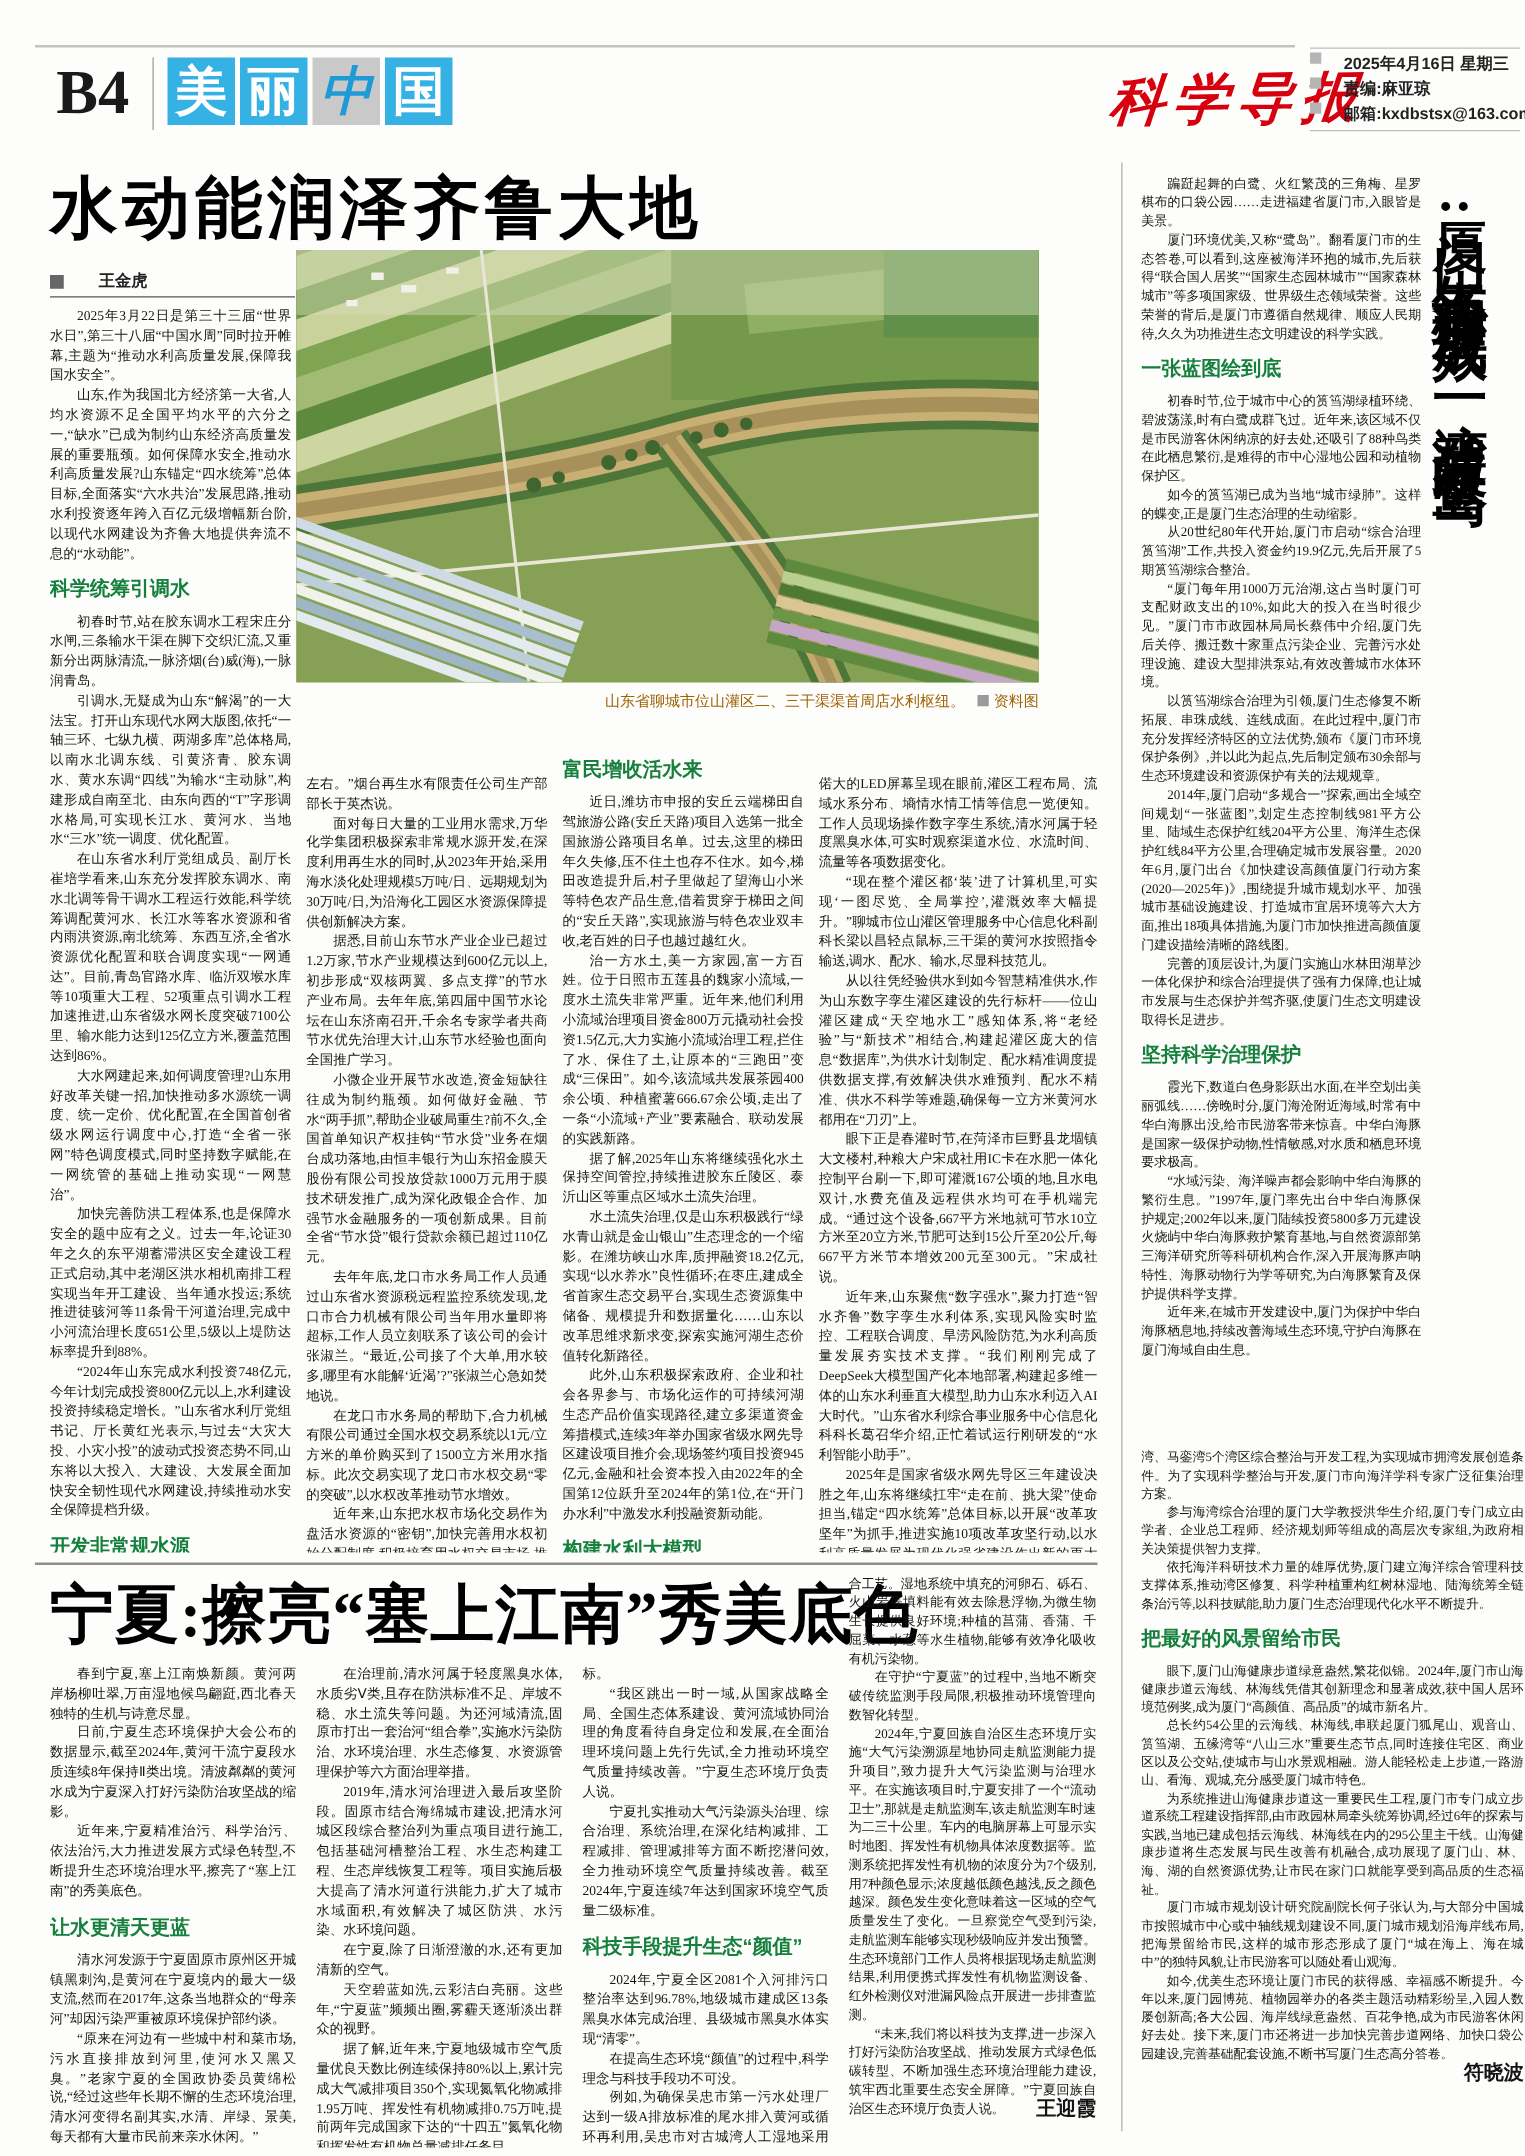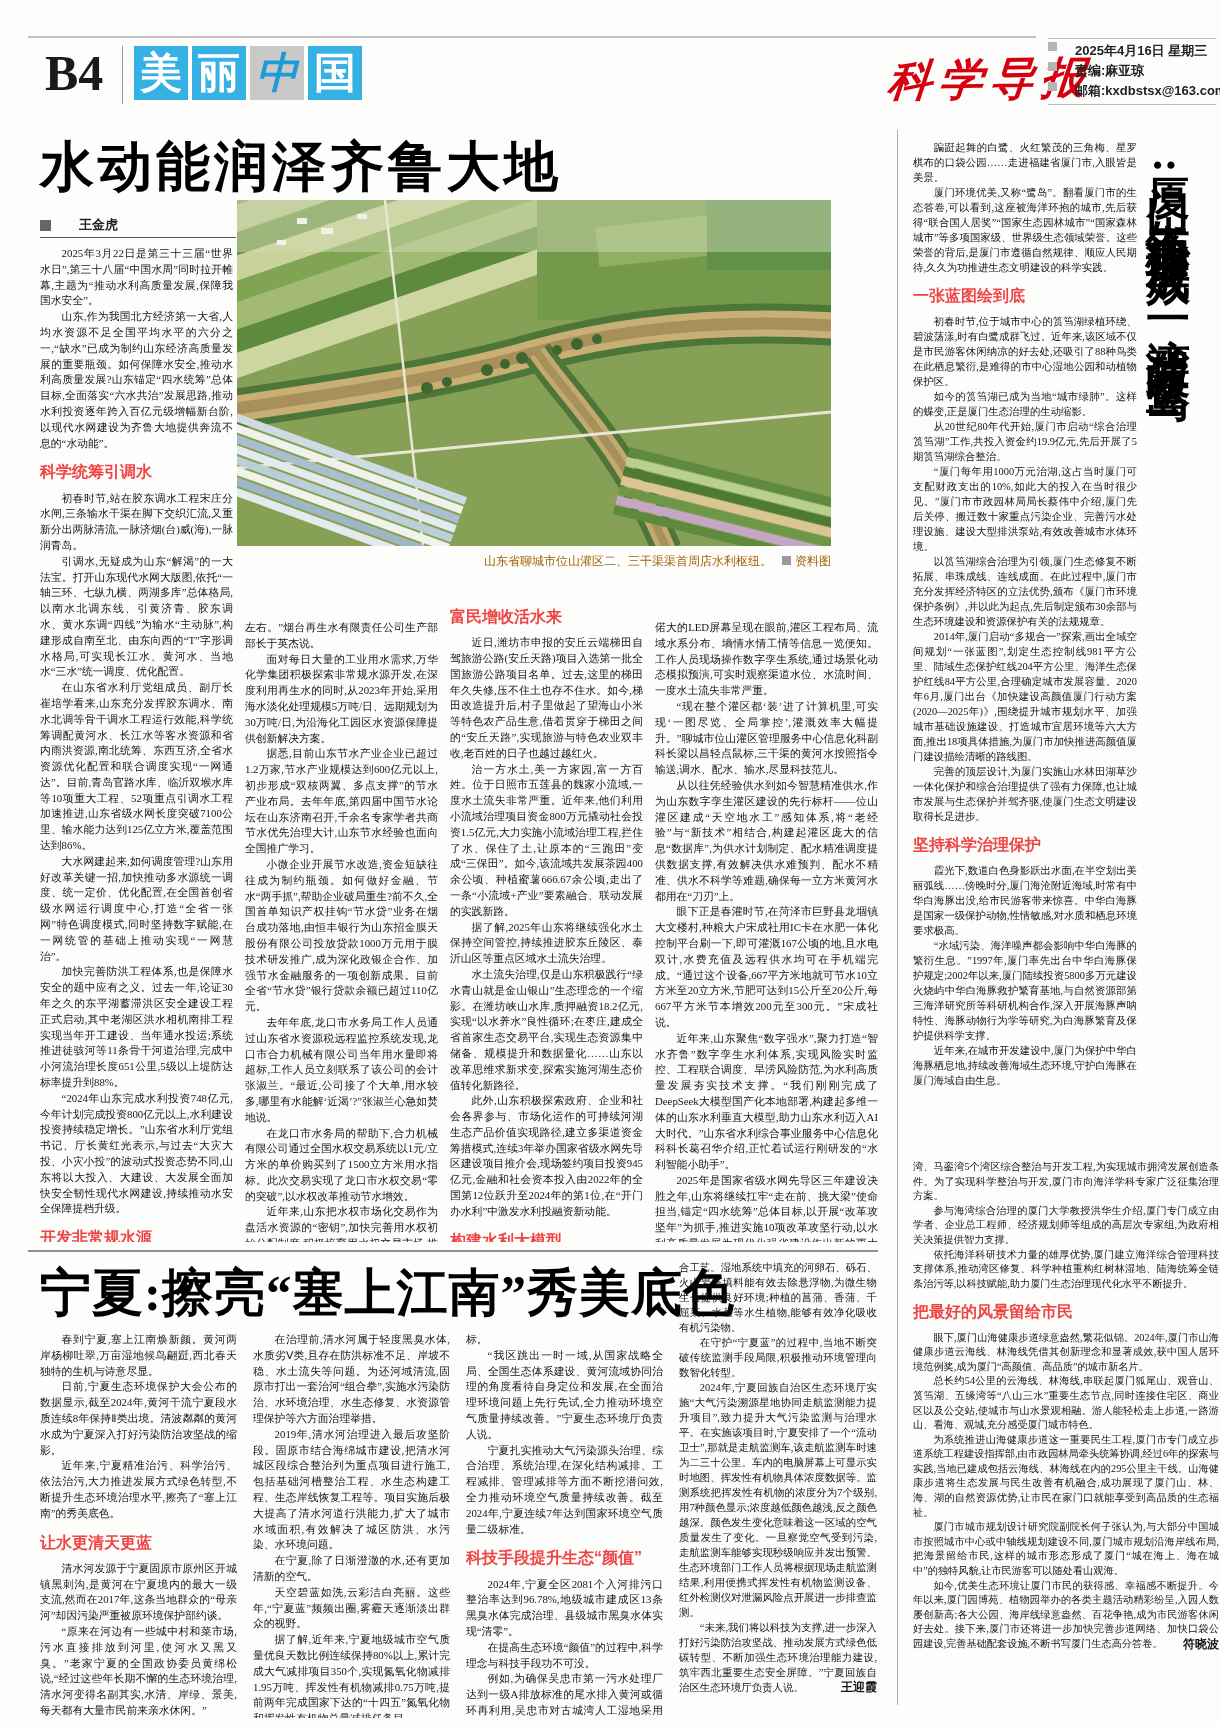--- a/index.html
+++ b/index.html
@@ -21,23 +21,23 @@
   
   #main-headline{font-family:"DejaVu Sans",sans-serif;font-weight:900;font-size:54px;letter-spacing:4px;
                  color:#000;line-height:1;white-space:nowrap;}
   .byline{font-family:"Liberation Sans",sans-serif;font-size:13px;font-weight:bold;color:#222;
           display:flex;align-items:center;gap:7px;}
   .byline .sq{background:#666;width:11px;height:11px;}
   
   .col{overflow:hidden;font-size:10.8px;line-height:15.8px;text-align:justify;color:#141414;}
   .col p{margin:0;text-indent:2em;}
   .col p.no-ind{text-indent:0;}
-  .col .subhead{font-family:"Liberation Sans",sans-serif;font-weight:bold;font-size:16px;color:#ef4444;
+  .col .subhead{font-family:"Liberation Sans",sans-serif;font-weight:bold;font-size:16px;color:#15803d;
                 margin:11px 0 9px;text-indent:0;line-height:1.2;}
-  .col .author{float:right;font-family:"Liberation Sans",sans-serif;font-weight:bold;font-size:12px;}
+  .col .author{float:right;font-family:"Liberation Sans",sans-serif;font-weight:bold;font-size:16px;}
   .col.tight{font-size:10.4px;line-height:15px;}
   .col.tight2{font-size:10.2px;line-height:14.6px;}
   
   #photo{background:#8fa95e;overflow:hidden;}
   #caption{font-size:12px;color:#a16207;text-align:right;}
   #caption .sq{width:9px;height:9px;background:#9a9a9a;display:inline-block;margin:0 4px 0 10px;}
   
   #nx-headline{font-family:"Liberation Serif",serif;font-weight:900;font-size:51px;letter-spacing:1px;
                color:#000;line-height:1;white-space:nowrap;}
   
@@ -170,21 +170,21 @@
   <div class="abs col" style="left:450px;top:596px;width:193px;height:646px;">
       <div class="subhead">富民增收活水来</div>
       <p>近日,潍坊市申报的安丘云端梯田自驾旅游公路(安丘天路)项目入选第一批全国旅游公路项目名单。过去,这里的梯田年久失修,压不住土也存不住水。如今,梯田改造提升后,村子里做起了望海山小米等特色农产品生意,借着贯穿于梯田之间的“安丘天路”,实现旅游与特色农业双丰收,老百姓的日子也越过越红火。</p>
       <p>治一方水土,美一方家园,富一方百姓。位于日照市五莲县的魏家小流域,一度水土流失非常严重。近年来,他们利用小流域治理项目资金800万元撬动社会投资1.5亿元,大力实施小流域治理工程,拦住了水、保住了土,让原本的“三跑田”变成“三保田”。如今,该流域共发展茶园400余公顷、种植蜜薯666.67余公顷,走出了一条“小流域+产业”要素融合、联动发展的实践新路。</p>
       <p>据了解,2025年山东将继续强化水土保持空间管控,持续推进胶东丘陵区、泰沂山区等重点区域水土流失治理。</p>
       <p>水土流失治理,仅是山东积极践行“绿水青山就是金山银山”生态理念的一个缩影。在潍坊峡山水库,质押融资18.2亿元,实现“以水养水”良性循环;在枣庄,建成全省首家生态交易平台,实现生态资源集中储备、规模提升和数据量化……山东以改革思维求新求变,探索实施河湖生态价值转化新路径。</p>
       <p>此外,山东积极探索政府、企业和社会各界参与、市场化运作的可持续河湖生态产品价值实现路径,建立多渠道资金筹措模式,连续3年举办国家省级水网先导区建设项目推介会,现场签约项目投资945亿元,金融和社会资本投入由2022年的全国第12位跃升至2024年的第1位,在“开门办水利”中激发水利投融资新动能。</p>
       <div class="subhead">构建水利大模型</div>
     </div>
   <div class="abs col" style="left:655px;top:620px;width:223px;height:622px;">
-      <p class="no-ind">偌大的LED屏幕呈现在眼前,灌区工程布局、流域水系分布、墒情水情工情等信息一览便知。工作人员现场操作数字孪生系统,通过场景化动态模拟预演,可实时观察渠道水位、水流时间、一度水土流失非常严重。</p>
+      <p class="no-ind">偌大的LED屏幕呈现在眼前,灌区工程布局、流域水系分布、墒情水情工情等信息一览便知。工作人员现场操作数字孪生系统,清水河属于轻度黑臭水体,可实时观察渠道水位、水流时间、流量等各项数据变化。</p>
       <p>“现在整个灌区都‘装’进了计算机里,可实现‘一图尽览、全局掌控’,灌溉效率大幅提升。”聊城市位山灌区管理服务中心信息化科副科长梁以昌轻点鼠标,三干渠的黄河水按照指令输送,调水、配水、输水,尽显科技范儿。</p>
       <p>从以往凭经验供水到如今智慧精准供水,作为山东数字孪生灌区建设的先行标杆——位山灌区建成“天空地水工”感知体系,将“老经验”与“新技术”相结合,构建起灌区庞大的信息“数据库”,为供水计划制定、配水精准调度提供数据支撑,有效解决供水难预判、配水不精准、供水不科学等难题,确保每一立方米黄河水都用在“刀刃”上。</p>
       <p>眼下正是春灌时节,在菏泽市巨野县龙堌镇大文楼村,种粮大户宋成社用IC卡在水肥一体化控制平台刷一下,即可灌溉167公顷的地,且水电双计,水费充值及远程供水均可在手机端完成。“通过这个设备,667平方米地就可节水10立方米至20立方米,节肥可达到15公斤至20公斤,每667平方米节本增效200元至300元。”宋成社说。</p>
       <p>近年来,山东聚焦“数字强水”,聚力打造“智水齐鲁”数字孪生水利体系,实现风险实时监控、工程联合调度、旱涝风险防范,为水利高质量发展夯实技术支撑。“我们刚刚完成了DeepSeek大模型国产化本地部署,构建起多维一体的山东水利垂直大模型,助力山东水利迈入AI大时代。”山东省水利综合事业服务中心信息化科科长葛召华介绍,正忙着试运行刚研发的“水利智能小助手”。</p>
       <p>2025年是国家省级水网先导区三年建设决胜之年,山东将继续扛牢“走在前、挑大梁”使命担当,锚定“四水统筹”总体目标,以开展“改革攻坚年”为抓手,推进实施10项改革攻坚行动,以水利高质量发展为现代化强省建设作出新的更大贡献。</p>
     </div>
 
   <div class="abs" style="left:28px;top:1250px;width:850px;height:2px;background:#8f8f8f;"></div>
   <div class="abs" id="nx-headline" style="left:40px;top:1268px;">宁夏:擦亮“塞上江南”秀美底色</div>
   <div class="abs col" style="left:40px;top:1332px;width:197px;height:386px;">

